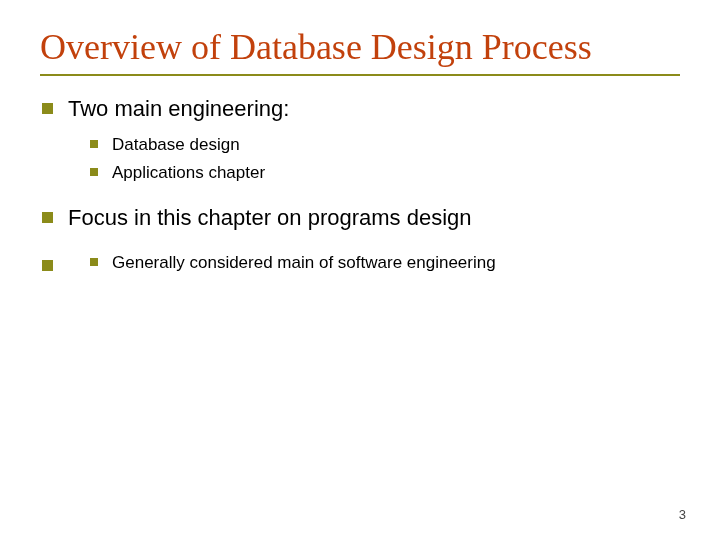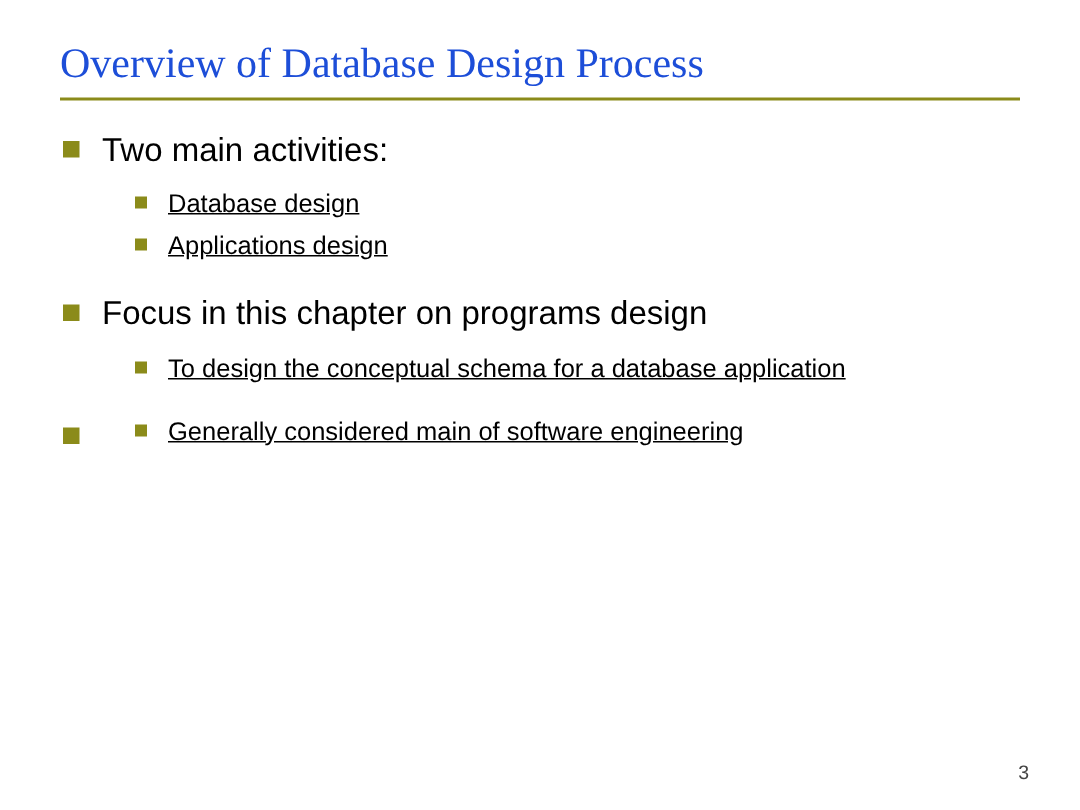--- a/index.html
+++ b/index.html
@@ -14,23 +14,23 @@
   }
   .slide {
     box-sizing: border-box;
     width: 720px;
     height: 540px;
     padding: 28px 40px 0 40px;
     position: relative;
   }
   .title {
     font-family: Garamond, "Times New Roman", serif;
-    font-size: 28px;
+    font-size: 36px;
     font-weight: 400;
-    color: #1d4ed8;
+    color: #c2410c;
     margin: 0 0 6px 0;
     line-height: 1.1;
   }
   .rule {
     border: none;
     border-top: 2px solid #8b8b1a;
     margin: 4px 0 18px 0;
   }
   ul.level1 {
     list-style: none;
@@ -57,21 +57,20 @@
     list-style: none;
     margin: 10px 0 0 0;
     padding: 0 0 0 22px;
   }
   ul.level2 > li {
     position: relative;
     padding-left: 22px;
     font-size: 17px;
     line-height: 1.4;
     margin-bottom: 4px;
-    text-decoration: underline;
   }
   ul.level2 > li::before {
     content: "";
     position: absolute;
     left: 0;
     top: 7px;
     width: 8px;
     height: 8px;
     background: #8b8b1a;
   }
@@ -85,37 +84,32 @@
   }
 </style>
 </head>
 <body>
 
 <div class="slide">
   <h1 class="title">Overview of Database Design Process</h1>
   <hr class="rule">
   <ul class="level1">
     <li>
-      <span>Two main activities:</span>
+      <span>Two main engineering:</span>
       <ul class="level2">
         <li>
           <span>Database design</span>
         </li>
         <li>
-          <span>Applications design</span>
+          <span>Applications chapter</span>
         </li>
       </ul>
     </li>
     <li>
       <span>Focus in this chapter on programs design</span>
-      <ul class="level2">
-        <li>
-          <span>To design the conceptual schema for a database application</span>
-        </li>
-      </ul>
     </li>
     <li>
       <ul class="level2">
         <li>
           <span>Generally considered main of software engineering</span>
         </li>
       </ul>
     </li>
   </ul>
   <div class="page-number">3</div>

